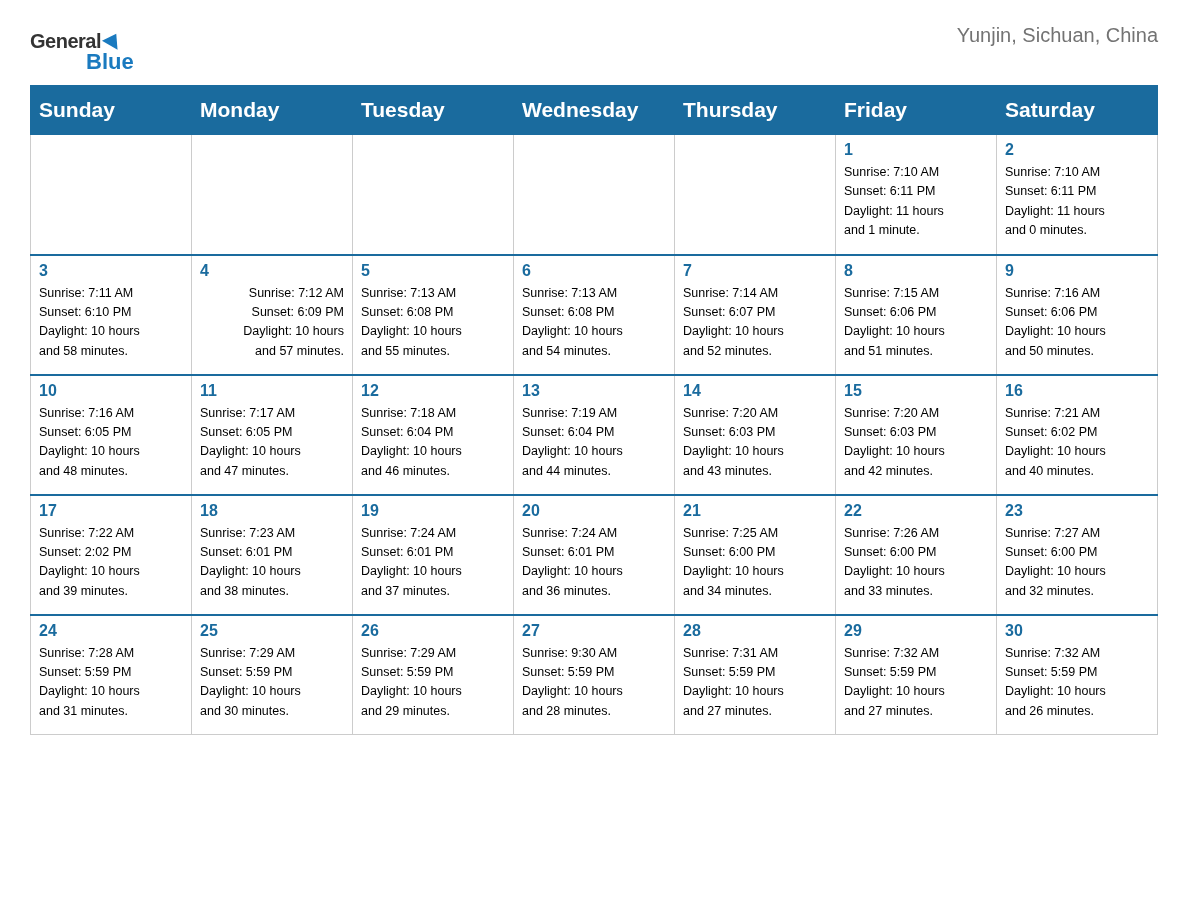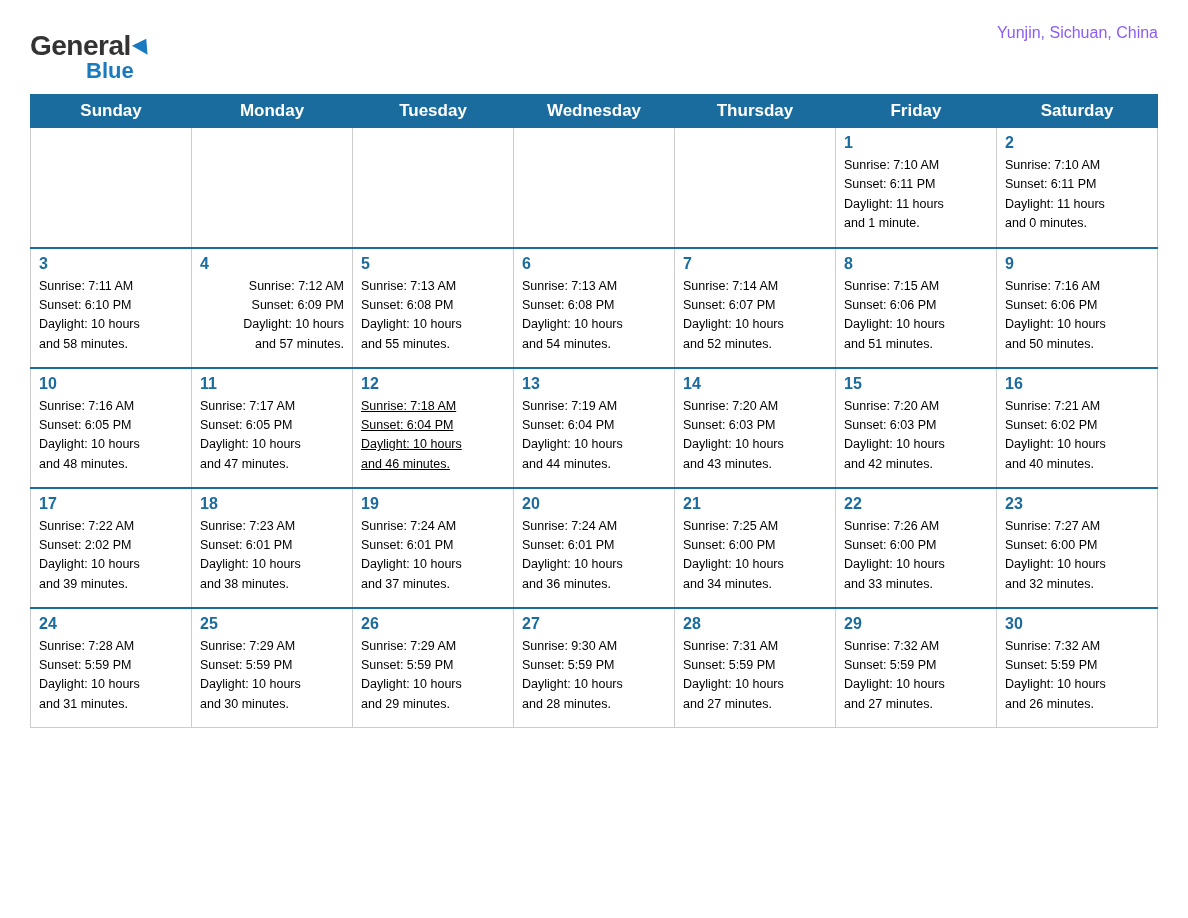--- a/index.html
+++ b/index.html
@@ -17,21 +17,21 @@
       align-items: flex-start;
       margin-bottom: 10px;
     }
     .logo {
       display: flex;
       flex-direction: column;
       align-items: flex-start;
       margin-top: 10px;
     }
     .logo-general {
-      font-size: 28px;
+      font-size: 20px;
       font-weight: bold;
       color: #333;
       letter-spacing: -0.5px;
     }
     .logo-general span {
       color: #1a7abf;
     }
     .logo-blue {
       font-size: 22px;
       font-weight: bold;
@@ -42,36 +42,36 @@
     .title-block {
       text-align: right;
     }
     .month-title {
       font-size: 52px;
       font-weight: bold;
       color: #222;
       line-height: 1.1;
     }
     .location {
-      font-size: 16px;
-      color: #8b5cf6;
+      font-size: 20px;
+      color: #737373;
       margin-top: 4px;
     }
     .calendar-table {
       width: 100%;
       border-collapse: collapse;
       margin-top: 10px;
     }
     .calendar-table th {
       background: #1a6b9e;
       color: #fff;
-      font-size: 17px;
-      font-weight: bold;
-      padding: 6px 8px;
-      text-align: center;
+      font-size: 21px;
+      font-weight: bold;
+      padding: 12px 8px;
+      text-align: left;
       border: 1px solid #1a6b9e;
     }
     .calendar-table td {
       border: 1px solid #ccc;
       vertical-align: top;
       padding: 6px 8px;
       width: calc(100% / 7);
       height: 120px;
       font-size: 13px;
       color: #333;
@@ -206,21 +206,21 @@
         </td>
         <td>
           <span class="day-num">11</span>
           <div class="day-info" style="white-space: pre-line;">Sunrise: 7:17 AM
 Sunset: 6:05 PM
 Daylight: 10 hours
 and 47 minutes.</div>
         </td>
         <td>
           <span class="day-num">12</span>
-          <div class="day-info" style="white-space: pre-line; text-decoration: underline;">Sunrise: 7:18 AM
+          <div class="day-info" style="white-space: pre-line;">Sunrise: 7:18 AM
 Sunset: 6:04 PM
 Daylight: 10 hours
 and 46 minutes.</div>
         </td>
         <td>
           <span class="day-num">13</span>
           <div class="day-info" style="white-space: pre-line;">Sunrise: 7:19 AM
 Sunset: 6:04 PM
 Daylight: 10 hours
 and 44 minutes.</div>

